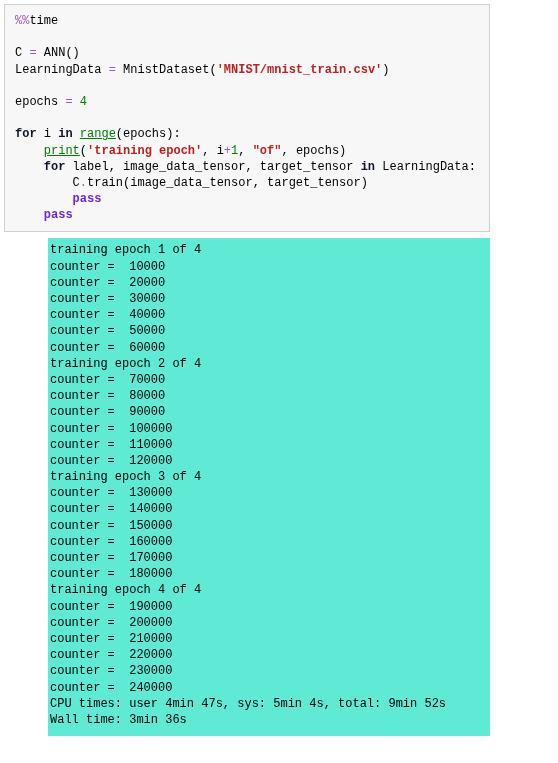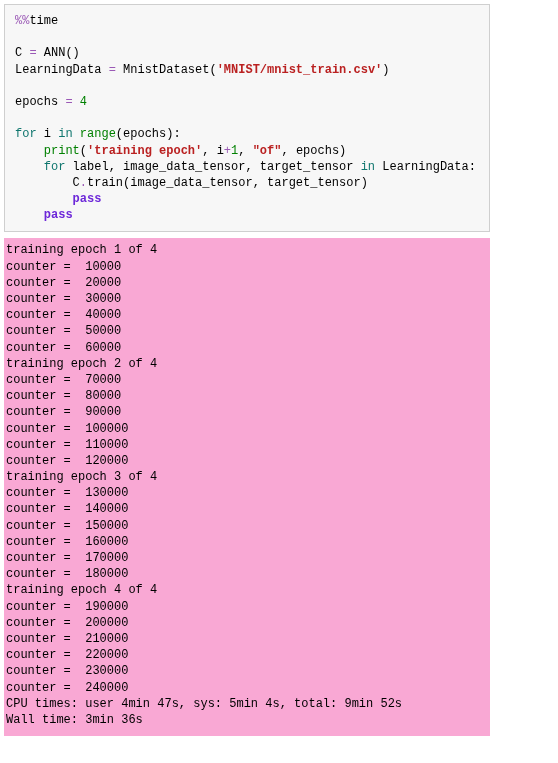--- a/index.html
+++ b/index.html
@@ -18,32 +18,33 @@
   }
   .code-cell {
     background: #f7f7f7;
     border: 1px solid #cfcfcf;
     padding: 8px 10px;
     white-space: pre;
     overflow: hidden;
     margin-bottom: 6px;
   }
   .output-cell {
-    background: #f9a8d4;
+    background: #5eead4;
     padding: 4px 2px 8px 2px;
     white-space: pre;
     color: #000;
+    margin-left: 44px;
   }
   .tok-magic { color: #9b59b6; }
   .tok-op    { color: #9b59b6; }
   .tok-name  { color: #000; }
   .tok-str   { color: #ba2121; font-weight: bold; }
   .tok-num   { color: #008000; }
-  .tok-kw    { color: #0f766e; font-weight: normal; }
-  .tok-builtin { color: #008000; }
+  .tok-kw    { color: #0f172a; font-weight: bold; }
+  .tok-builtin { color: #008000; text-decoration: underline; }
   .tok-pass  { color: #6d28d9; font-weight: bold; }
   .line { display: block; }
 </style>
 </head>
 <body>
 
 <div class="wrap">
 
   <div class="code-cell"><span class="line"><span class="tok-magic">%%</span><span class="tok-name">time</span></span><span class="line"> </span><span class="line"><span class="tok-name">C </span><span class="tok-op">=</span><span class="tok-name"> </span><span class="tok-name">ANN()</span></span><span class="line"><span class="tok-name">LearningData </span><span class="tok-op">=</span><span class="tok-name"> MnistDataset(</span><span class="tok-str">'MNIST/mnist_train.csv'</span><span class="tok-name">)</span></span><span class="line"> </span><span class="line"><span class="tok-name">epochs </span><span class="tok-op">=</span><span class="tok-name"> </span><span class="tok-num">4</span></span><span class="line"> </span><span class="line"><span class="tok-kw">for</span><span class="tok-name"> i </span><span class="tok-kw">in</span><span class="tok-name"> </span><span class="tok-builtin">range</span><span class="tok-name">(epochs):</span></span><span class="line"><span class="tok-name">    </span><span class="tok-builtin">print</span><span class="tok-name">(</span><span class="tok-str">'training epoch'</span><span class="tok-name">, i</span><span class="tok-op">+</span><span class="tok-num">1</span><span class="tok-name">, </span><span class="tok-str">"of"</span><span class="tok-name">, epochs)</span></span><span class="line"><span class="tok-name">    </span><span class="tok-kw">for</span><span class="tok-name"> label, image_data_tensor, target_tensor </span><span class="tok-kw">in</span><span class="tok-name"> LearningData:</span></span><span class="line"><span class="tok-name">        C</span><span class="tok-op">.</span><span class="tok-name">train(image_data_tensor, target_tensor)</span></span><span class="line"><span class="tok-name">        </span><span class="tok-pass">pass</span></span><span class="line"><span class="tok-name">    </span><span class="tok-pass">pass</span></span></div>
 

